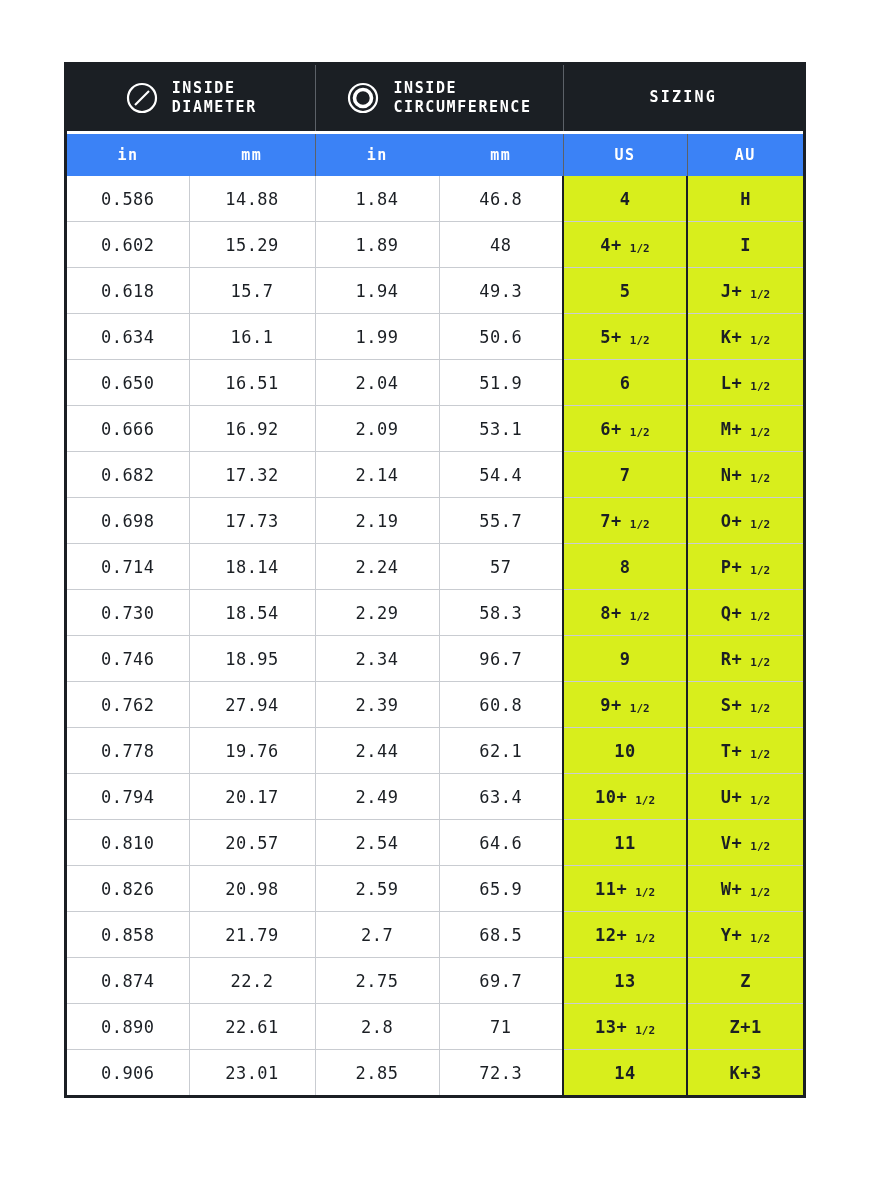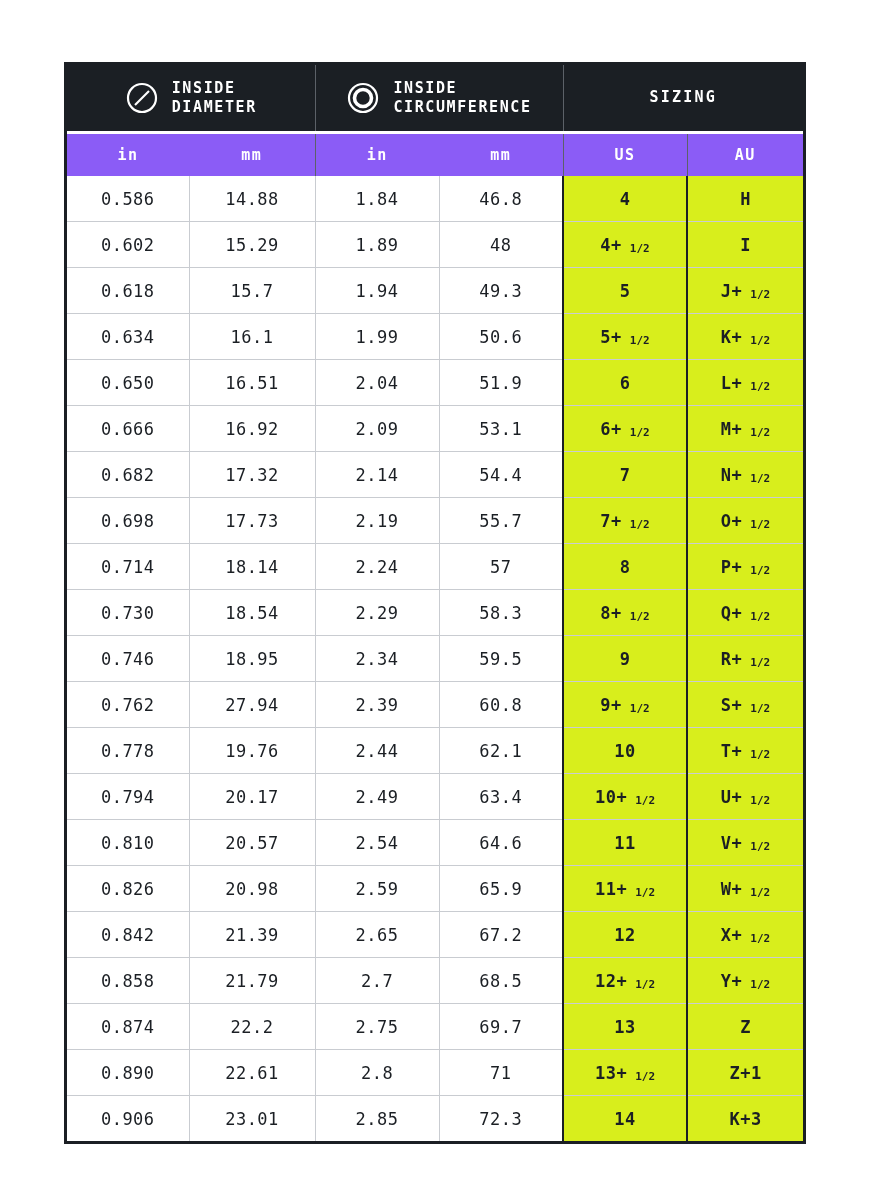--- a/index.html
+++ b/index.html
@@ -66,21 +66,21 @@
   .hdr-text.center {
     text-align: center;
     letter-spacing: 2.2px;
   }
   td.vsep-left {
     border-left: 1px solid #5c6168;
   }
 
   
   .unit-row td {
-    background: #8b5cf6;
+    background: #3b82f6;
     color: #ffffff;
     height: 42px;
     padding: 0;
     text-align: center;
     font-family: "DejaVu Sans Mono", monospace;
     font-size: 15px;
     font-weight: bold;
     letter-spacing: 1.5px;
     border-top: 3px solid #ffffff;
   }
@@ -258,21 +258,21 @@
             <td class="col-thin-divider">18.54</td>
             <td class="col-thin-divider">2.29</td>
             <td class="col-thin-divider">58.3</td>
             <td class="cell-sizing col-divider">8+<span class="frac">1/2</span></td>
             <td class="cell-sizing col-divider">Q+<span class="frac">1/2</span></td>
           </tr>
           <tr>
             <td>0.746</td>
             <td class="col-thin-divider">18.95</td>
             <td class="col-thin-divider">2.34</td>
-            <td class="col-thin-divider">59.5</td>
+            <td class="col-thin-divider">96.7</td>
             <td class="cell-sizing col-divider">9</td>
             <td class="cell-sizing col-divider">R+<span class="frac">1/2</span></td>
           </tr>
           <tr>
             <td>0.762</td>
             <td class="col-thin-divider">27.94</td>
             <td class="col-thin-divider">2.39</td>
             <td class="col-thin-divider">60.8</td>
             <td class="cell-sizing col-divider">9+<span class="frac">1/2</span></td>
             <td class="cell-sizing col-divider">S+<span class="frac">1/2</span></td>
@@ -303,28 +303,20 @@
           </tr>
           <tr>
             <td>0.826</td>
             <td class="col-thin-divider">20.98</td>
             <td class="col-thin-divider">2.59</td>
             <td class="col-thin-divider">65.9</td>
             <td class="cell-sizing col-divider">11+<span class="frac">1/2</span></td>
             <td class="cell-sizing col-divider">W+<span class="frac">1/2</span></td>
           </tr>
           <tr>
-            <td>0.842</td>
-            <td class="col-thin-divider">21.39</td>
-            <td class="col-thin-divider">2.65</td>
-            <td class="col-thin-divider">67.2</td>
-            <td class="cell-sizing col-divider">12</td>
-            <td class="cell-sizing col-divider">X+<span class="frac">1/2</span></td>
-          </tr>
-          <tr>
             <td>0.858</td>
             <td class="col-thin-divider">21.79</td>
             <td class="col-thin-divider">2.7</td>
             <td class="col-thin-divider">68.5</td>
             <td class="cell-sizing col-divider">12+<span class="frac">1/2</span></td>
             <td class="cell-sizing col-divider">Y+<span class="frac">1/2</span></td>
           </tr>
           <tr>
             <td>0.874</td>
             <td class="col-thin-divider">22.2</td>

